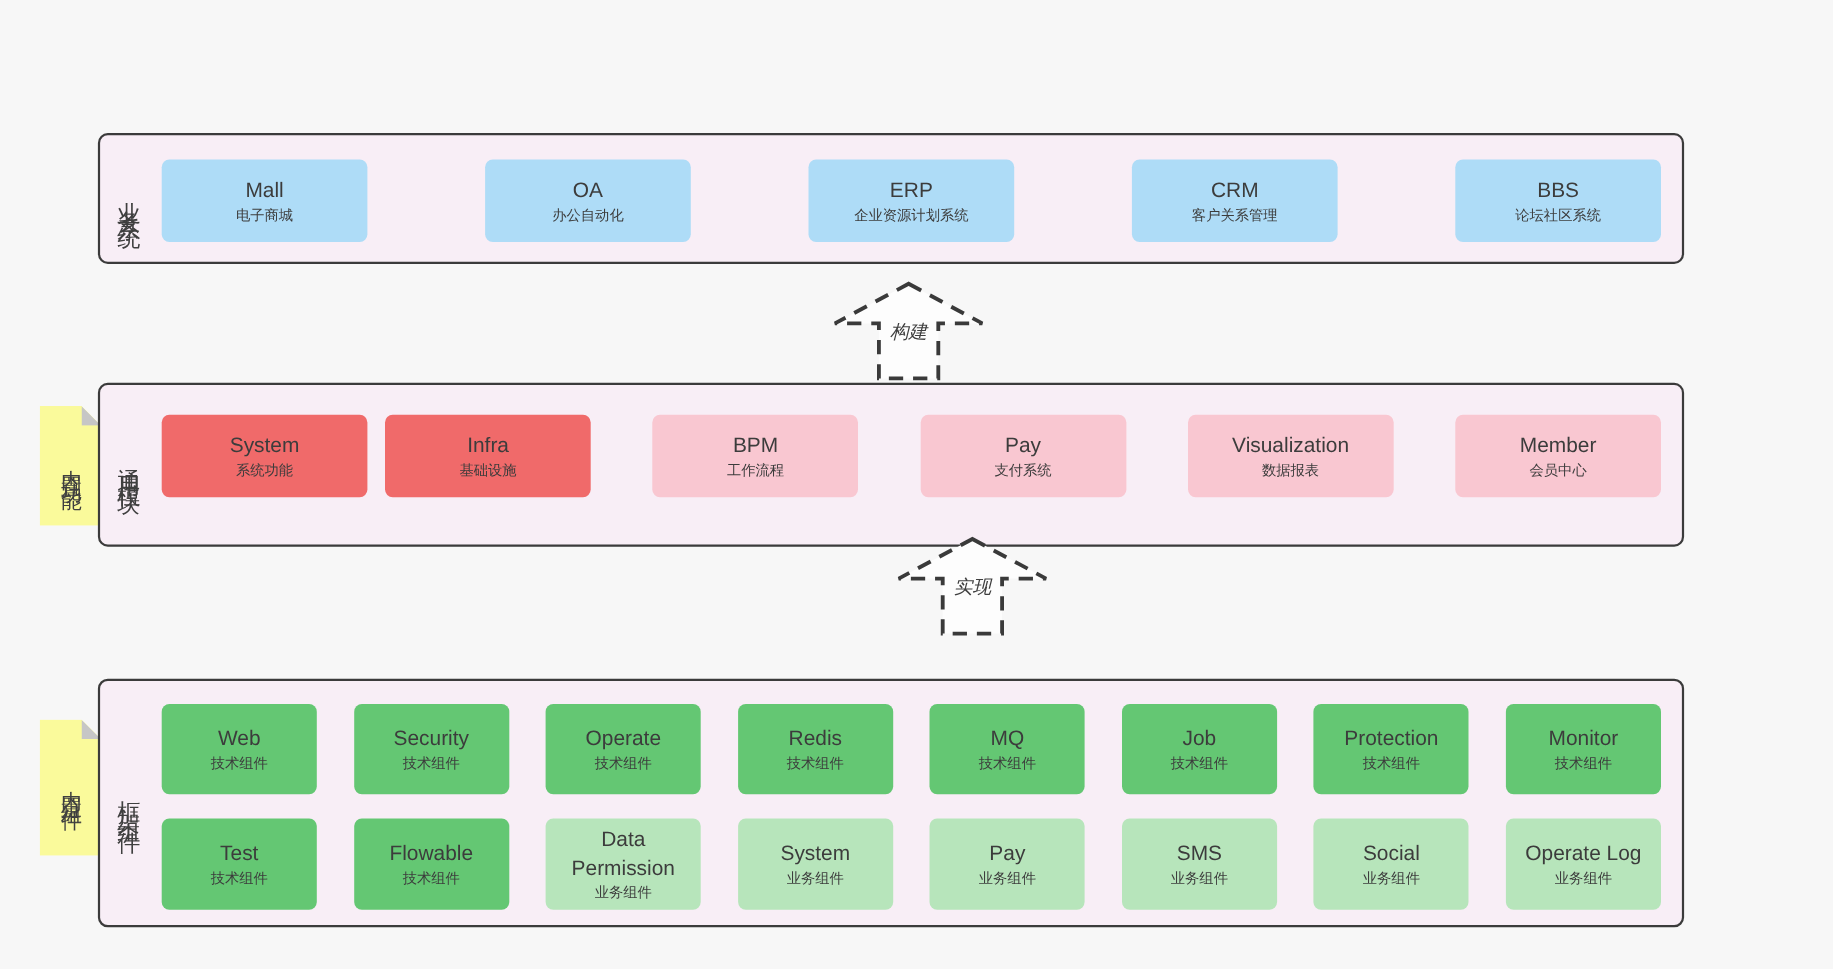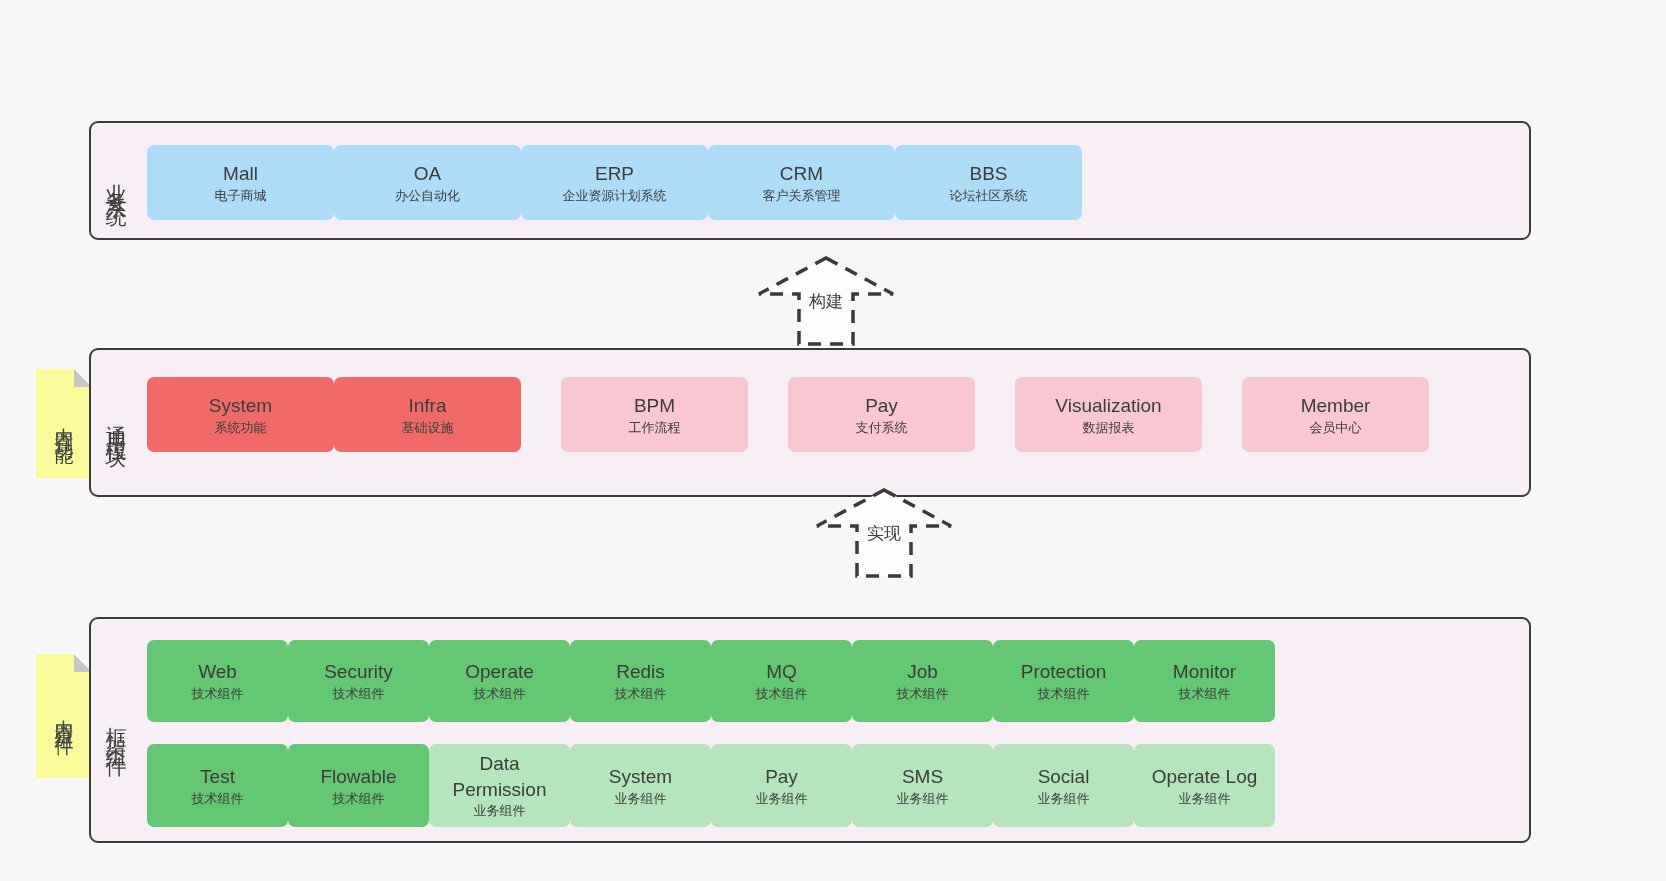--- a/index.html
+++ b/index.html
@@ -12,21 +12,21 @@
     box-sizing:border-box;z-index:2;
   }
   .vlabel{
     position:absolute;left:11px;top:0;bottom:0;
     display:flex;align-items:center;justify-content:center;
     writing-mode:vertical-rl;text-orientation:upright;
     font-size:21px;letter-spacing:7px;color:#3f3f3f;
   }
   .row{
     position:absolute;left:56px;right:19px;
-    display:flex;
+    display:flex;justify-content:space-between;
   }
   .box{
     display:flex;flex-direction:column;align-items:center;justify-content:center;
     border-radius:7px;text-align:center;line-height:1.35;
   }
   .box .bname{font-size:19px;}
   .box .bdesc{font-size:13px;}
   .w187{width:187px;}
   .w141{width:141px;padding:0 2px;box-sizing:border-box;}
   .blue{background:#aedcf7;}
@@ -50,21 +50,21 @@
     writing-mode:vertical-rl;text-orientation:upright;
     font-size:19px;letter-spacing:6px;color:#3f3f3f;
   }
 
   .arrow{position:absolute;width:140px;height:92px;z-index:3;}
   .arrow svg{position:absolute;left:0;top:0;}
   .arrow-label{
     position:absolute;left:0;right:0;top:35px;text-align:center;
   }
   .arrow-label span{
-    background:#fdfdfd;font-size:17px;color:#3f3f3f;padding:0 2px;
+    background:#fdfdfd;font-size:17px;color:#3f3f3f;padding:0 2px;font-style:italic;
   }
 </style>
 </head>
 <body>
 
 <div id="canvas">
 
   <div class="sticky" style="top:369px;height:109px;">
     <div class="fold"></div>
     <div class="stext">内置功能</div>

